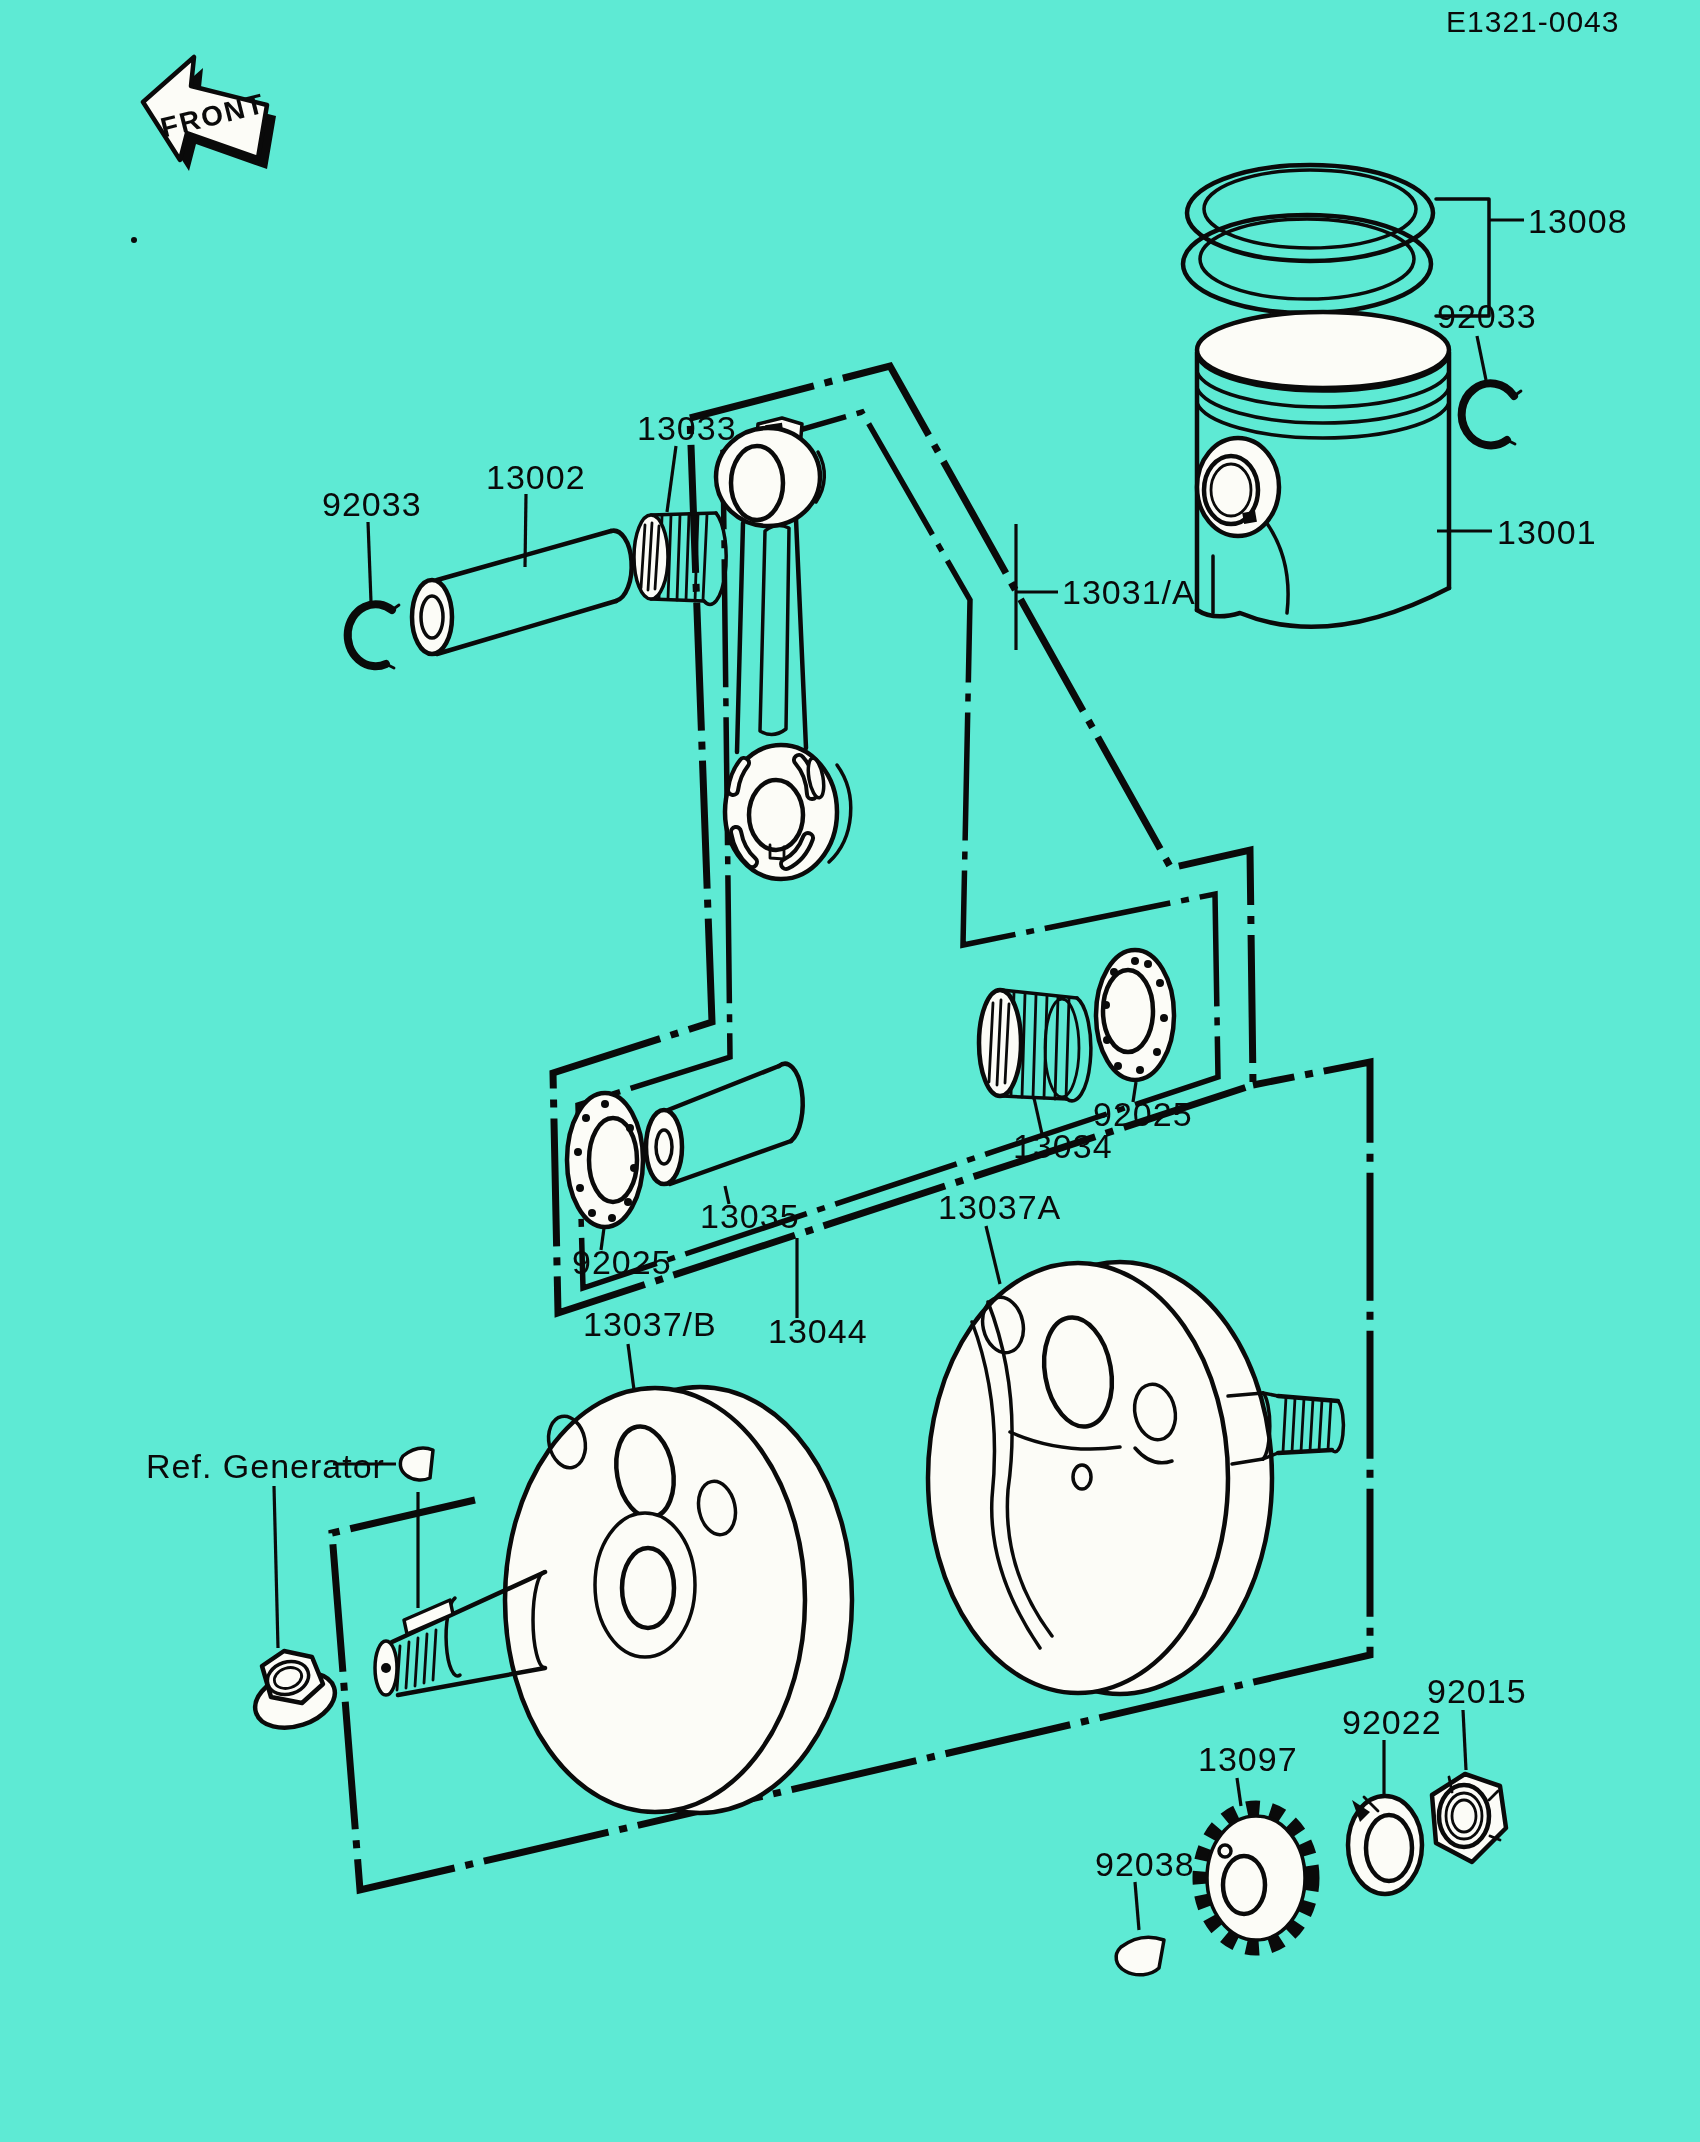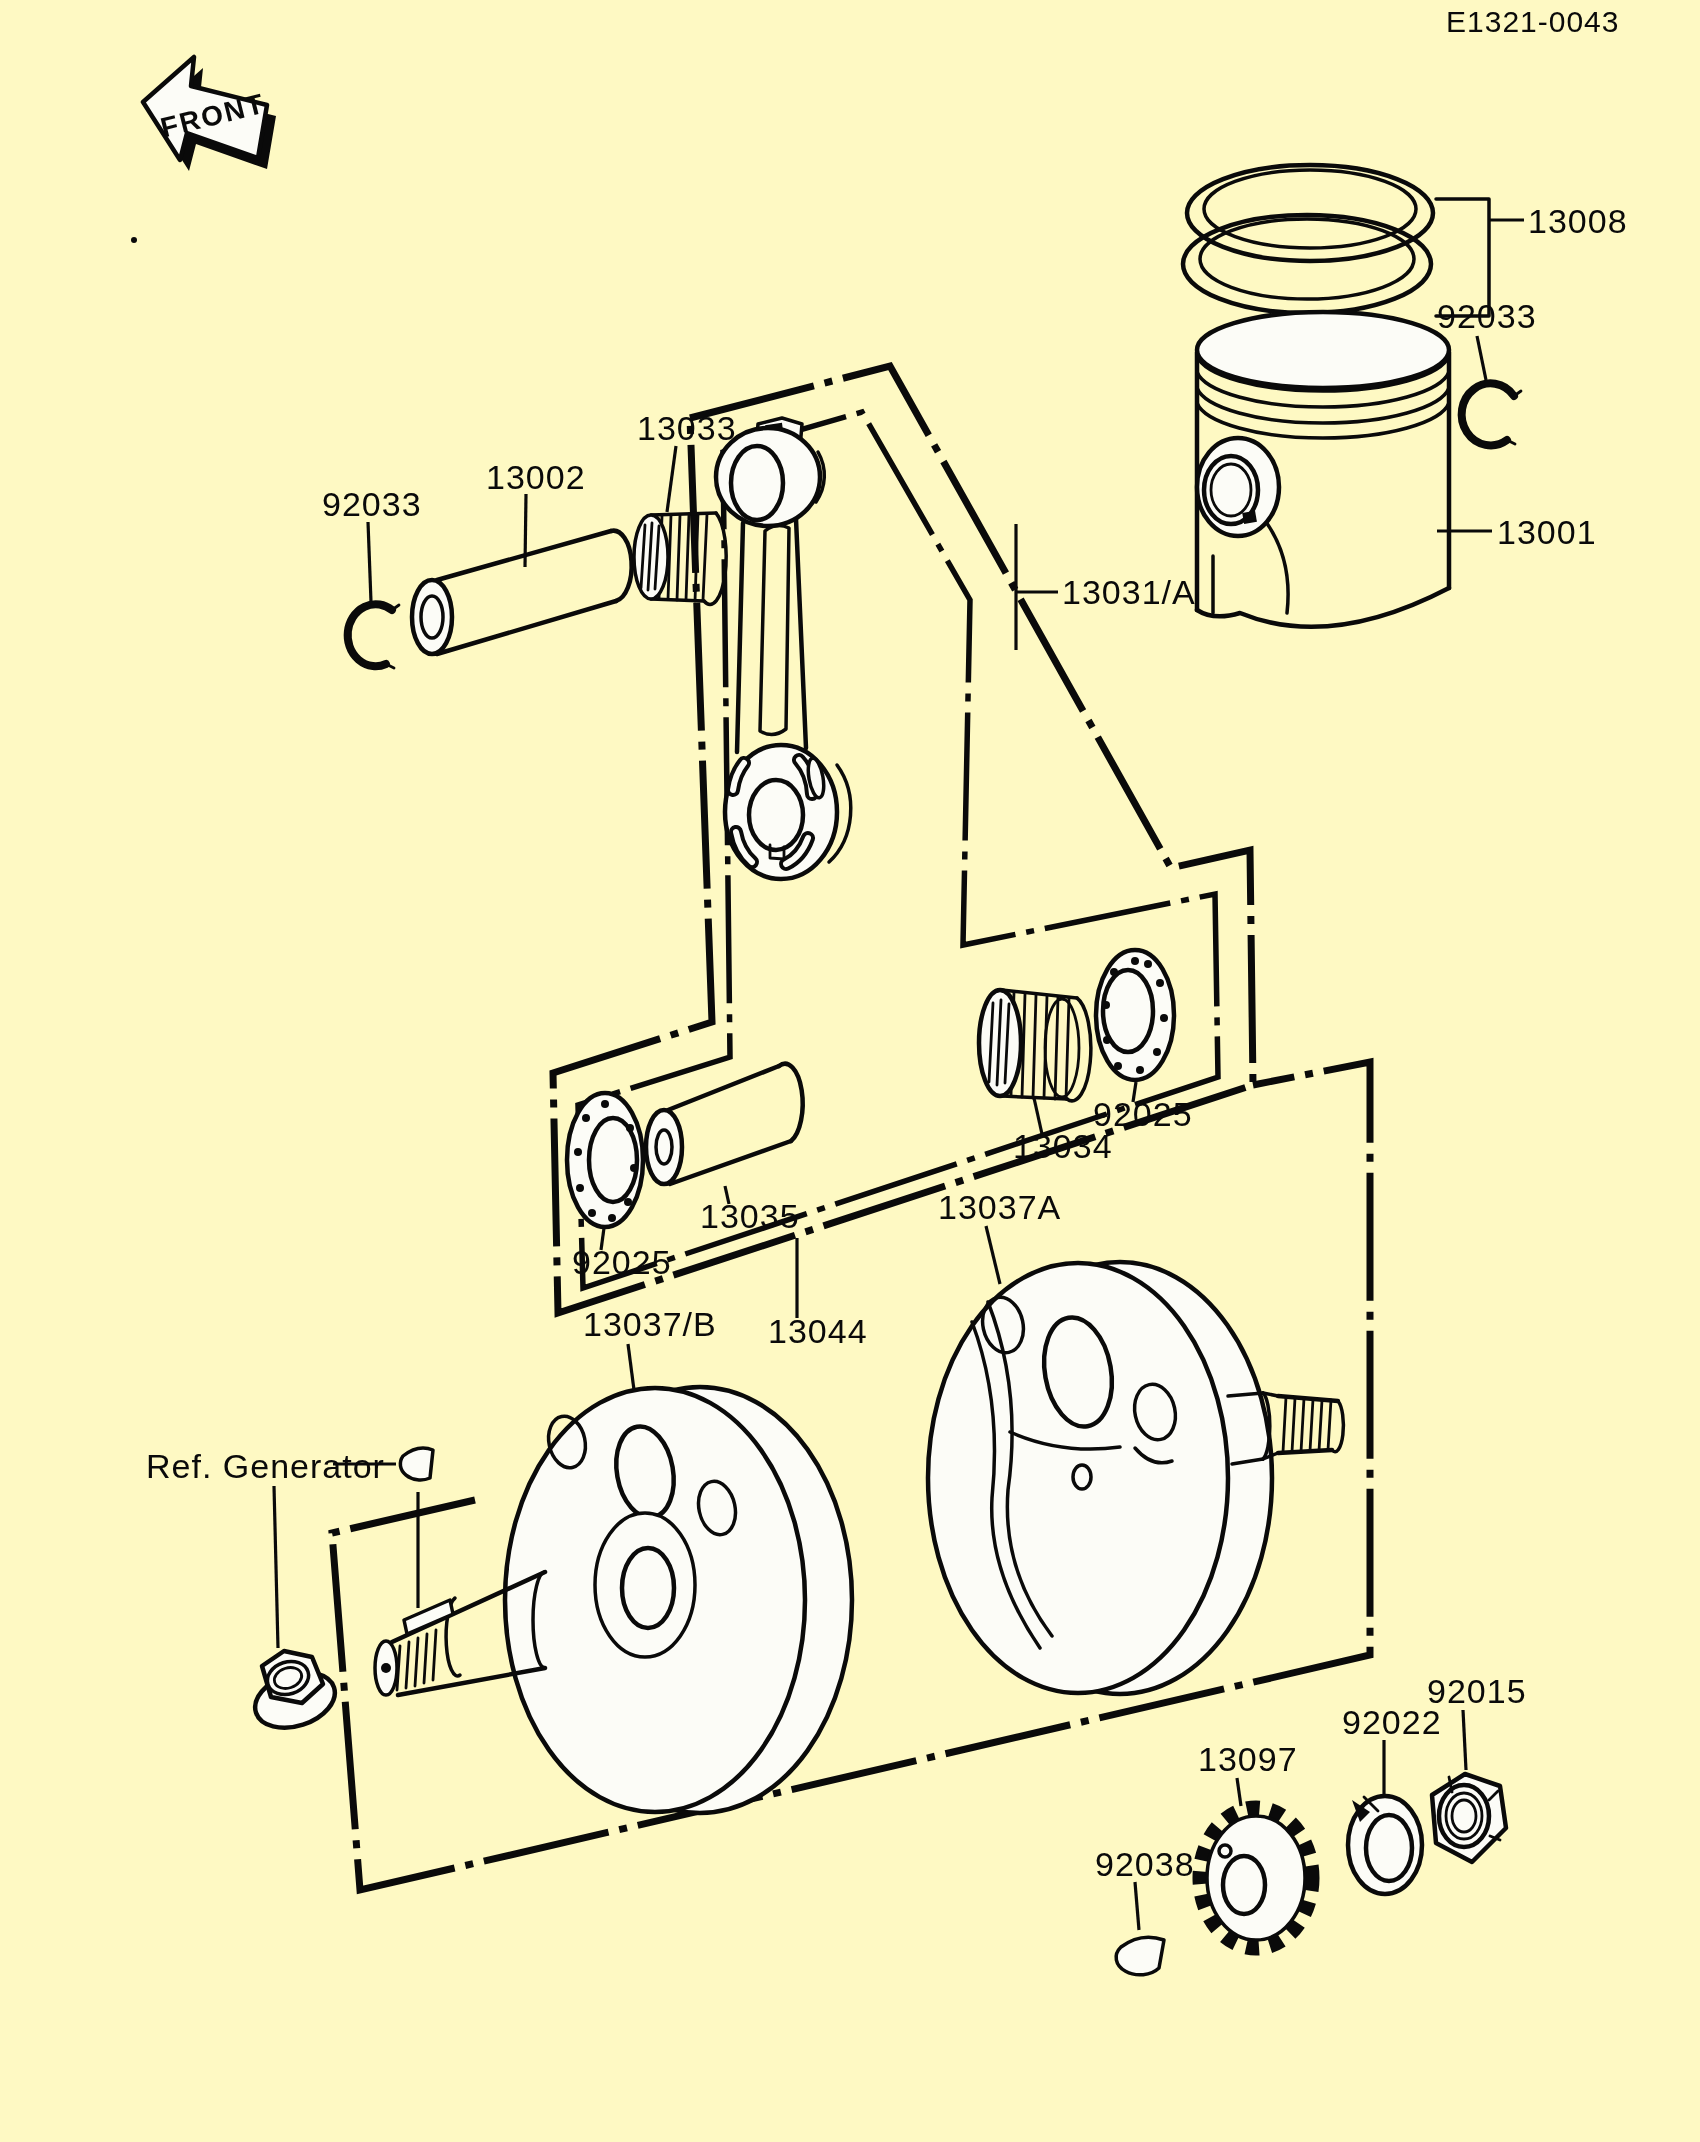--- a/index.html
+++ b/index.html
@@ -1,17 +1,17 @@
 <!DOCTYPE html>
 <html><head>
 <meta charset="utf-8">
 <style>
   html,body{margin:0;padding:0;background:#e8e8e4;}
   .canvas{
-    position:relative;width:1700px;height:2142px;background:#fef9c3;
+    position:relative;width:1700px;height:2142px;background:#5eead4;
     font-family:"Liberation Sans",sans-serif;overflow:hidden;
   }
   svg{position:absolute;left:0;top:0;}
   svg text{fill:#0a0a0a;font-family:"Liberation Sans",sans-serif;letter-spacing:1px;}
   .plabel{font-size:34px;}
   .code{font-size:30px;}
   .front-txt{font-size:28px;font-weight:bold;letter-spacing:2px;}
   .ln{stroke:#0a0a0a;fill:none;stroke-linecap:round;stroke-linejoin:round;}
   .w5{stroke-width:4.5;} .w4{stroke-width:3.5;} .w3{stroke-width:2.8;}
   .leader{stroke:#0a0a0a;stroke-width:3.2;fill:none;}

